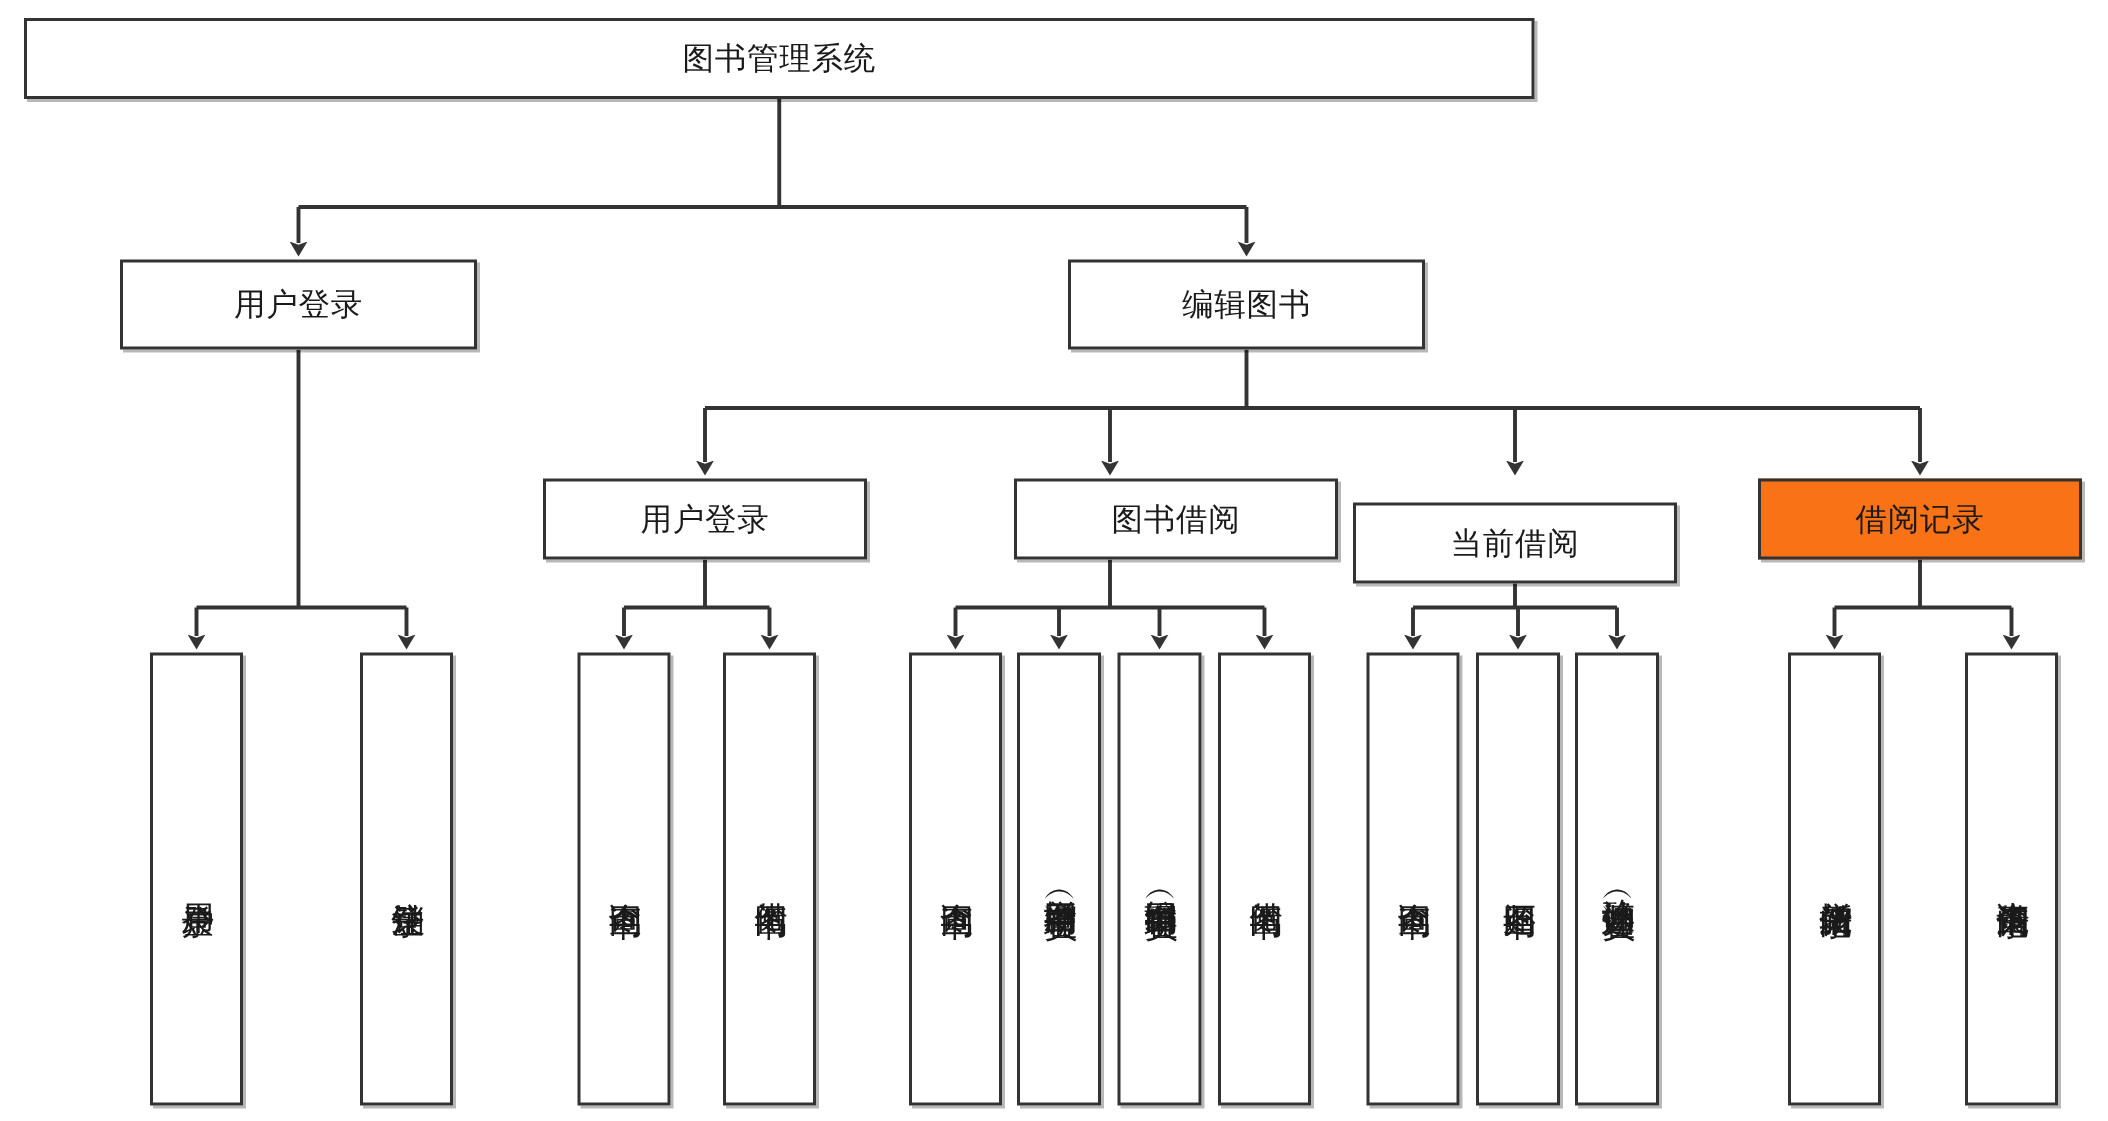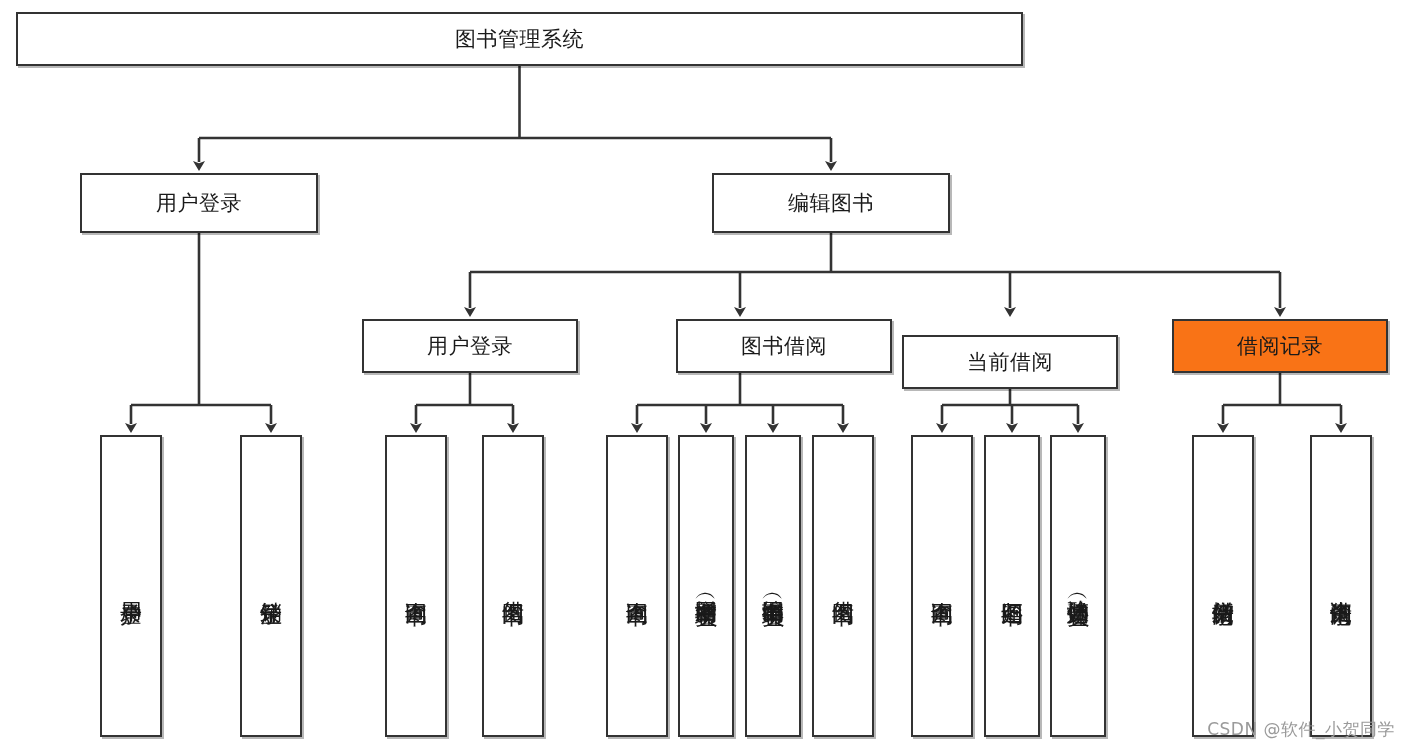--- a/index.html
+++ b/index.html
@@ -169,14 +169,13 @@
       <div class="node vert" style="left: 1050px; top: 435px; width: 56px; height: 302px; border-color: rgb(51, 51, 51); background: rgb(255, 255, 255); color: rgb(26, 26, 26);">
         <span class="label">确认归还（管理员）</span>
       </div>
       <div class="node vert" style="left: 1192px; top: 435px; width: 62px; height: 302px; border-color: rgb(51, 51, 51); background: rgb(255, 255, 255); color: rgb(26, 26, 26);">
         <span class="label">新增借阅记录</span>
       </div>
       <div class="node vert" style="left: 1310px; top: 435px; width: 62px; height: 302px; border-color: rgb(51, 51, 51); background: rgb(255, 255, 255); color: rgb(26, 26, 26);">
         <span class="label">查询借阅记录</span>
       </div>
     </div>
-  <div class="watermark" style="color: rgb(154, 154, 154);">CSDN @软件_小贺同学</div>
 </div>
 
 </body></html>

